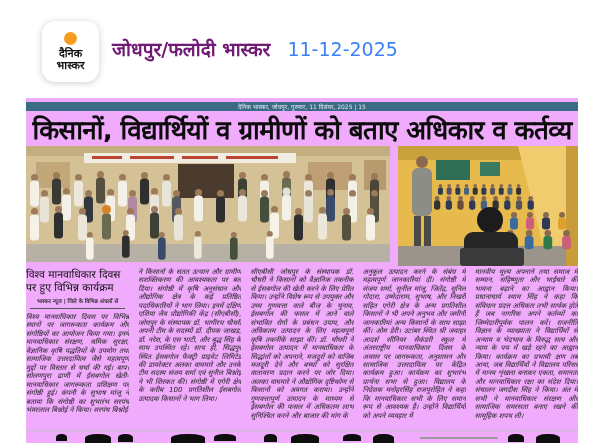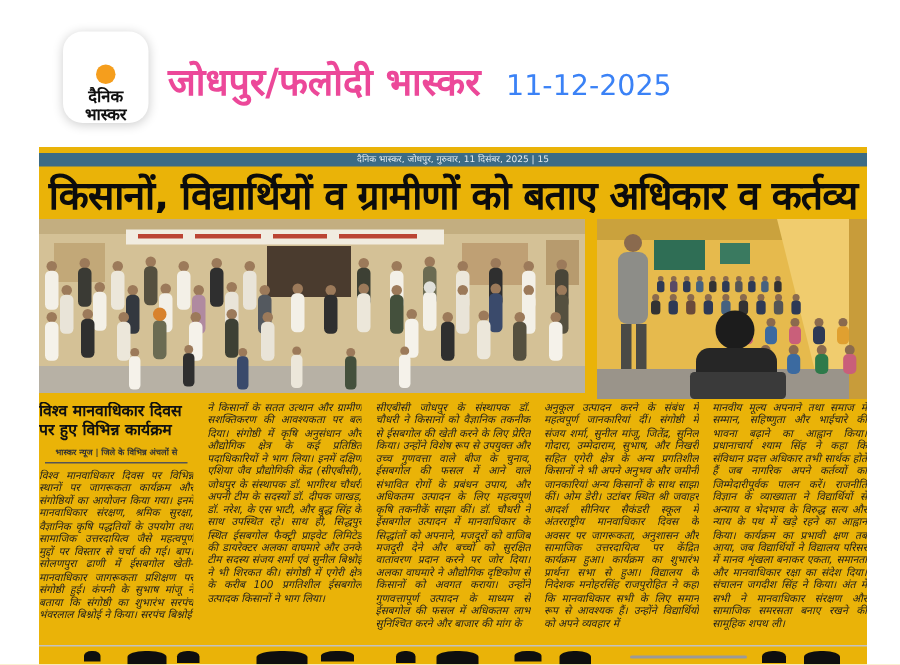--- a/index.html
+++ b/index.html
@@ -3,44 +3,44 @@
 <meta charset="utf-8">
 <style>
   html,body{margin:0;padding:0;background:#ffffff;}
   #page{position:relative;width:600px;height:443px;background:#ffffff;overflow:hidden;
         font-family:"DejaVu Sans",sans-serif;}
 
   
   .app-header{position:absolute;left:0;top:0;width:600px;height:94px;background:#ffffff;}
   .logo-card{position:absolute;left:42px;top:21px;width:57px;height:61px;background:#fff;
              border-radius:13px;box-shadow:0 1px 7px rgba(0,0,0,.20);
-             display:flex;flex-direction:column;align-items:center;justify-content:flex-end;cursor:pointer;}
+             display:flex;flex-direction:column;align-items:center;justify-content:center;cursor:pointer;}
   .logo-dot{width:13px;height:13px;border-radius:50%;background:#f59e1d;margin-bottom:3px;}
   .logo-text{font-weight:bold;font-size:11px;line-height:11.5px;color:#111;text-align:center;}
   .header-title-row{position:absolute;left:112px;top:36px;white-space:nowrap;}
-  .header-title{font-size:25px;font-weight:bold;color:#ec4899;}
+  .header-title{font-size:19px;font-weight:bold;color:#701a75;}
   .header-date{font-size:19px;color:#3b82f6;margin-left:12px;font-weight:400;}
 
   
-  .paper{position:absolute;left:26px;top:98px;width:552px;height:345px;background:#eab308;}
+  .paper{position:absolute;left:26px;top:98px;width:552px;height:345px;background:#f0abfc;}
   .masthead-strip{position:absolute;left:0;top:4px;width:552px;height:9px;background:#3c6b85;
                   color:#e3ebf1;font-size:6px;line-height:9px;text-align:center;
                   white-space:nowrap;overflow:hidden;}
   .headline{position:absolute;left:0;top:13px;width:552px;height:31px;font-size:26px;font-weight:700;
             color:#0c0c0c;text-align:center;white-space:nowrap;letter-spacing:-0.6px;overflow:hidden;}
 
   .photo{position:absolute;overflow:hidden;background:#cfb88e;}
   .photo-left{left:0;top:48px;width:364px;height:116px;}
   .photo-right{left:372px;top:48px;width:180px;height:120px;}
   .photo svg{display:block;}
 
   
   .article{position:absolute;left:0;top:170px;width:552px;height:160px;display:flex;gap:9px;}
   .col{flex:1;min-width:0;overflow:hidden;}
-  .subheadline{font-size:10.5px;line-height:12.5px;font-weight:bold;color:#101010;margin:0 0 3px 0;}
+  .subheadline{font-size:10.5px;line-height:12.5px;font-weight:normal;color:#101010;margin:0 0 3px 0;}
   .byline{font-size:5.5px;font-weight:bold;color:#333;text-align:center;
           border-bottom:1px solid #555;padding:1px 0 3px 0;margin:0 4px 4px 4px;}
   .body-text{font-size:7px;line-height:8.45px;text-align:justify;color:#1d1d1d;
              overflow:hidden;max-height:160px;font-style:italic;}
   .col-first .body-text{max-height:118px;}
 
   
   .bottom-rule{position:absolute;left:0;top:332px;width:552px;border-top:1px solid #c2c2c2;}
   .cutoff-row{position:absolute;left:0;top:336px;width:552px;height:9px;display:flex;
               align-items:flex-start;overflow:hidden;}

